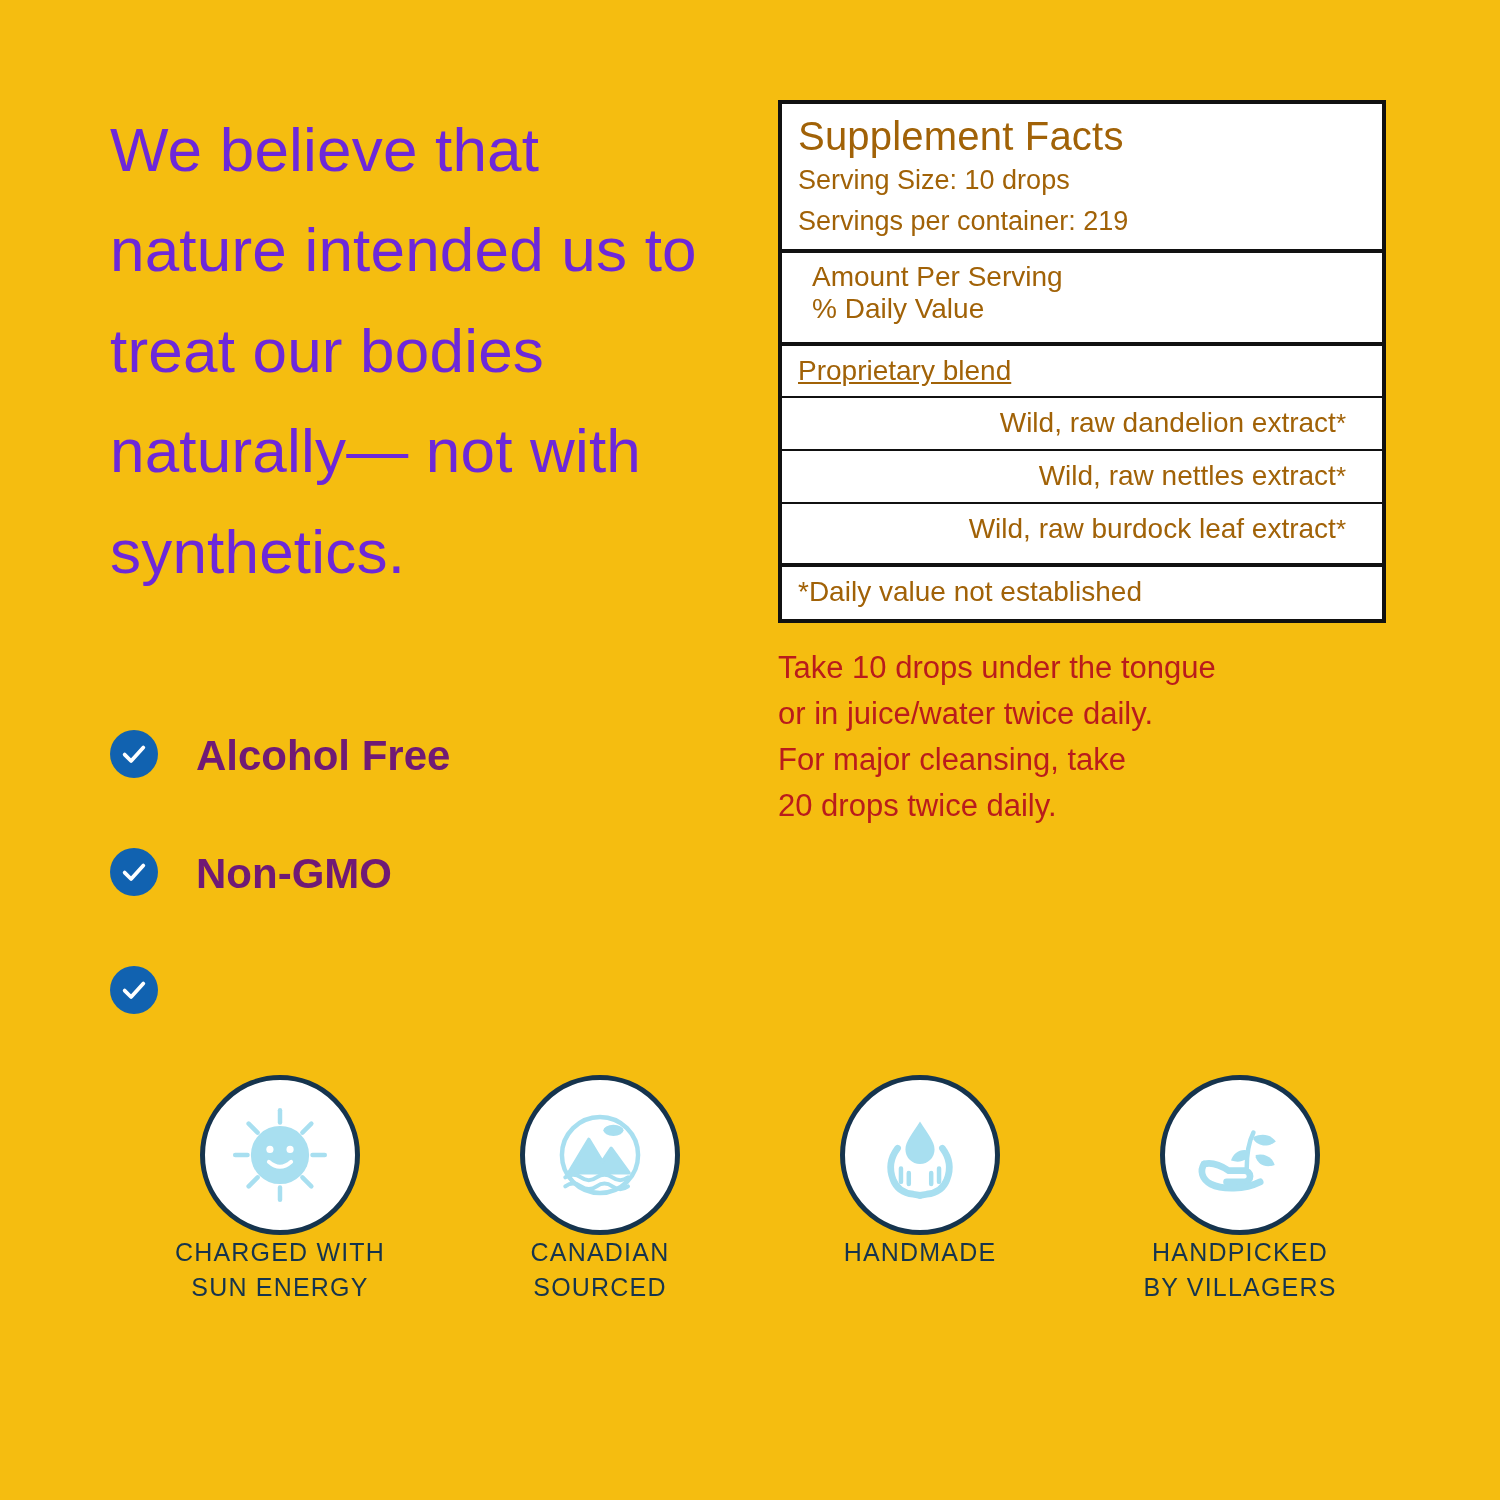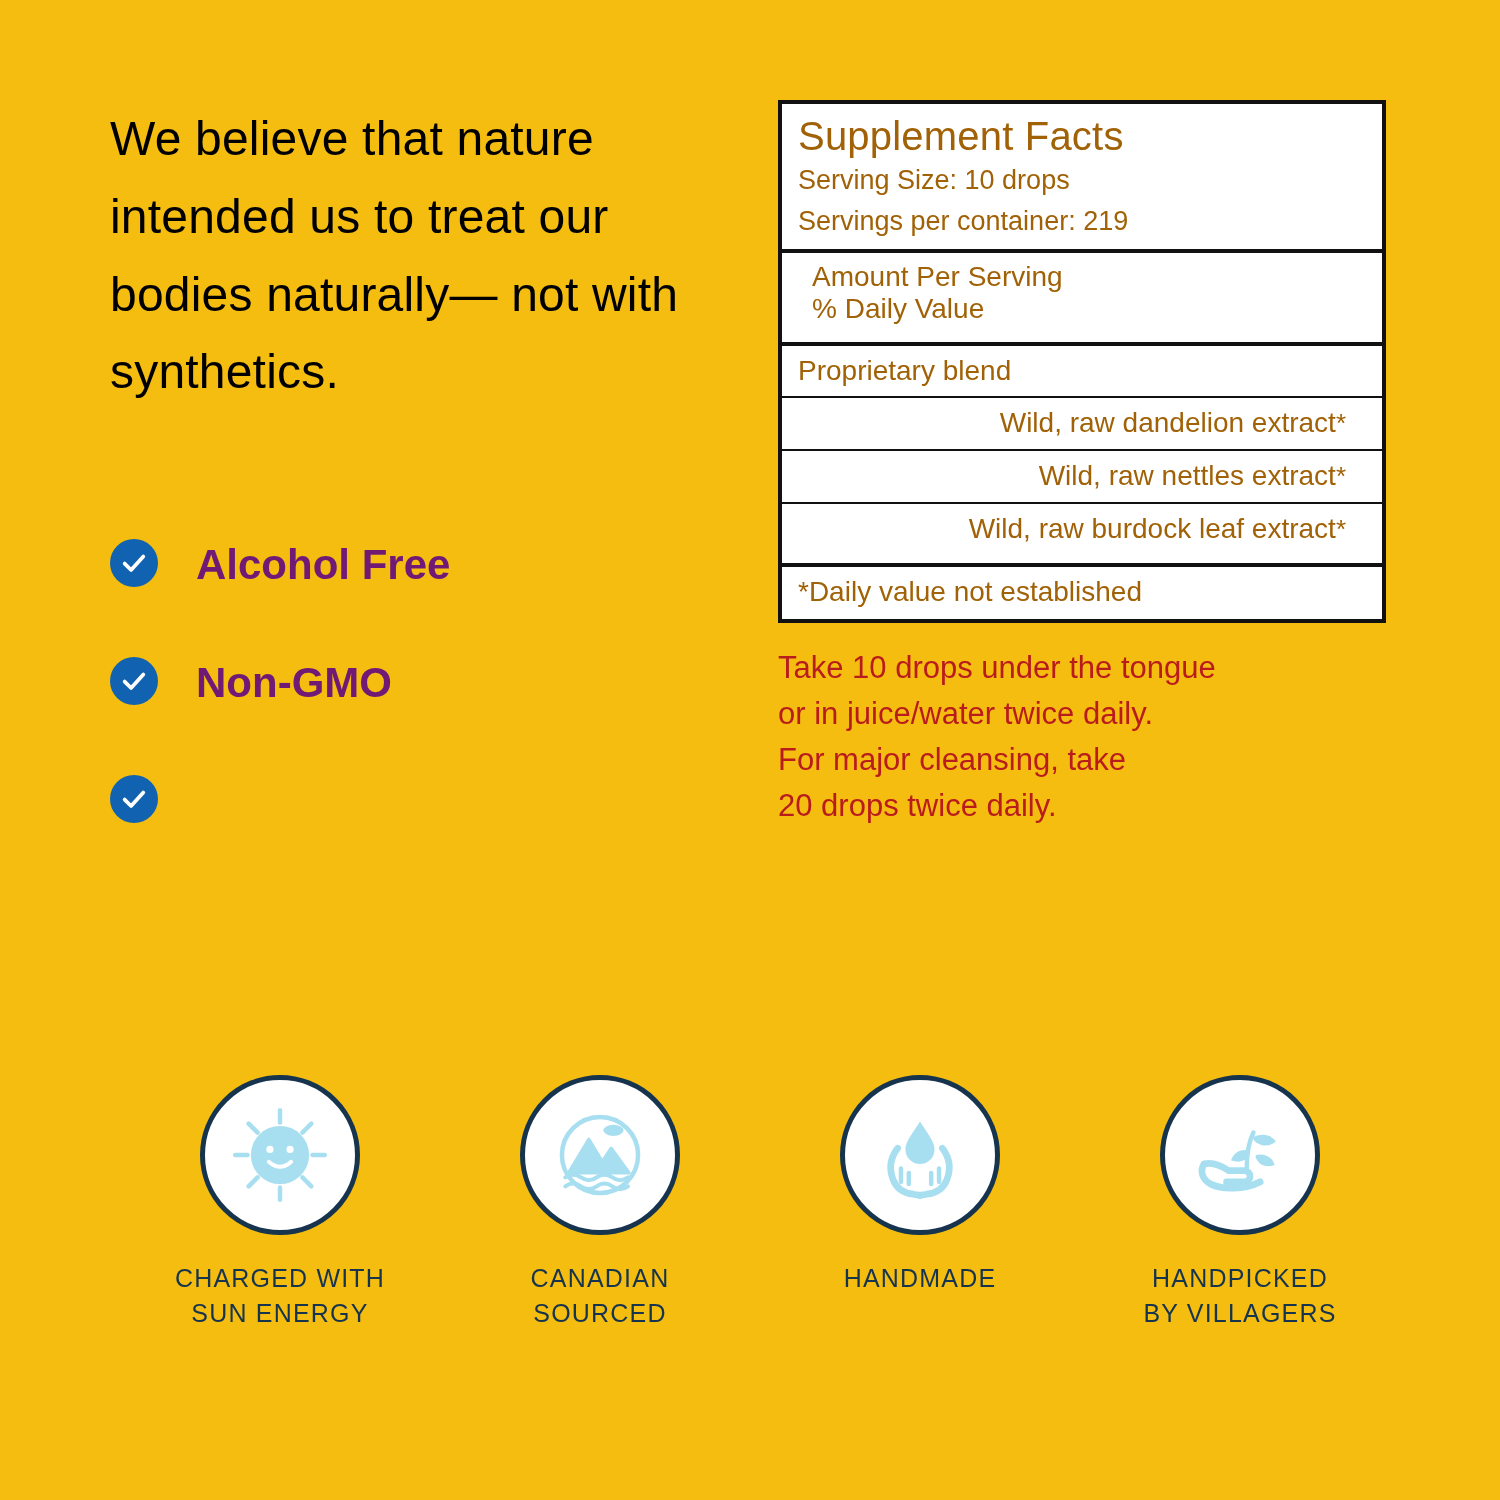--- a/index.html
+++ b/index.html
@@ -10,23 +10,23 @@
     overflow: hidden;
   }
   .page { position: relative; width: 1500px; height: 1500px; }
 
   
   .left-col {
     position: absolute;
     left: 110px; top: 100px; width: 620px;
   }
   .headline {
-    font-size: 48px;
+    font-size: 62px;
     line-height: 1.62;
-    color: #000000;
+    color: #6d28d9;
     font-weight: 400;
     letter-spacing: 0.2px;
   }
   .benefits {
     margin-top: 122px;
   }
   .benefit-row {
     display: flex;
     align-items: flex-start;
     margin-bottom: 54px;
@@ -75,20 +75,21 @@
 
   .row-amount {
     display: flex; justify-content: space-between;
     font-size: 28px;
     padding: 8px 14px 9px 30px;
     flex-direction: column;
   }
   .row-blend {
     font-size: 28px;
     padding: 9px 14px 9px 16px;
+    text-decoration: underline;
   }
   .row-ing {
     display: flex; justify-content: flex-end; align-items: center;
     font-size: 28px;
     padding: 9px 14px 10px 46px;
   }
   .row-ing .star { font-size: 26px; padding-right: 22px; }
   .row-footnote {
     font-size: 28px;
     padding: 9px 14px 11px 16px;
@@ -114,21 +115,20 @@
     display: flex; flex-direction: column; align-items: center;
   }
   .badge-circle {
     width: 160px; height: 160px;
     border-radius: 50%;
     background: #ffffff;
     border: 5px solid #16344d;
     display: flex; align-items: center; justify-content: center;
   }
   .badge-label {
-    margin-top: 26px;
     text-align: center;
     font-size: 25px;
     line-height: 1.38;
     letter-spacing: 1.2px;
     color: #16344d;
   }
   .badge-label .l2 { display: block; }
 </style>
 </head>
 <body>

